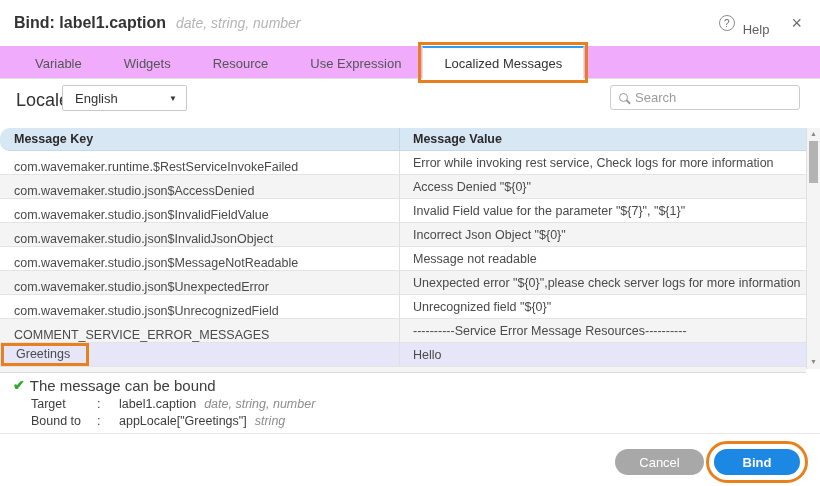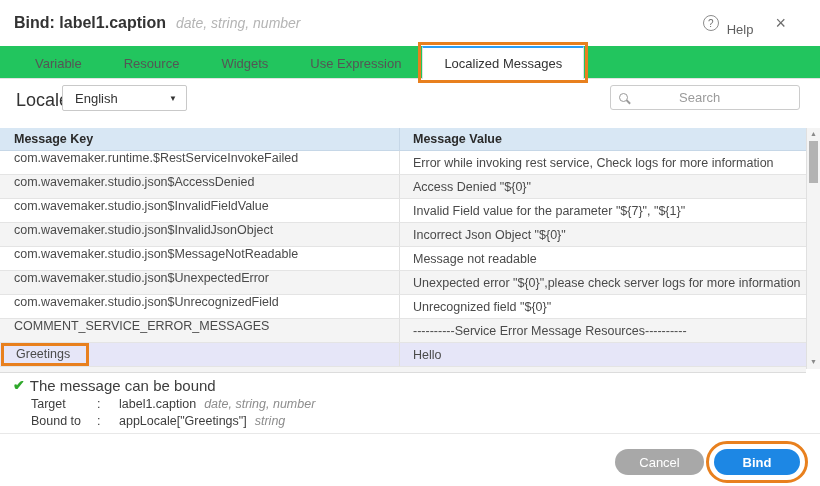--- a/index.html
+++ b/index.html
@@ -2,69 +2,69 @@
 <html><head>
 <meta charset="utf-8">
 <style>
   * { box-sizing: border-box; margin: 0; padding: 0; }
   html,body { width: 820px; height: 486px; background: #fff; }
   body { font-family: "Liberation Sans", sans-serif; }
 
   .dialog { position: relative; width: 820px; height: 486px; background: #fff; overflow: hidden; }
 
   
-  .titlebar { position: absolute; top: 0; left: 0; right: 16px; height: 46px;
+  .titlebar { position: absolute; top: 0; left: 0; right: 0; height: 46px;
               display: flex; align-items: center; padding: 0 18px 0 14px; }
   .title { font-size: 16px; font-weight: bold; color: #333; }
   .subtitle { font-size: 14px; font-style: italic; color: #b4b4b4; margin-left: 10px; }
   .titlebar-right { margin-left: auto; display: flex; align-items: center; gap: 8px; color: #6e6e6e; }
   .help-circle { width: 16px; height: 16px; border: 1px solid #8d8d8d; border-radius: 50%;
                  font-size: 10px; color: #6e6e6e; display: flex; align-items: center; justify-content: center; }
   .help-text { font-size: 13px; color: #5f5f5f; margin-top: 12px; }
   .close-x { font-size: 18px; color: #6e6e6e; margin-left: 14px; line-height: 1; cursor: default; }
 
   
   .tabbar { position: absolute; top: 46px; left: 0; right: 0; height: 33px;
-            background: #22c55e; border-bottom: 1px solid #e2e2e2;
+            background: #f0abfc; border-bottom: 1px solid #e2e2e2;
             display: flex; align-items: stretch; padding-left: 14px; }
   .tab { padding: 0 21px; display: flex; align-items: center; font-size: 13px; color: #555;
          border-top: 2px solid transparent; cursor: default; }
   .tab.active { background: #fff; color: #333; border-top: 2px solid #2b9ef5;
                 border-left: 1px solid #e2e2e2; border-right: 1px solid #e2e2e2;
                 margin-bottom: -1px; z-index: 2; }
   .tab.annotated { outline: 3px solid #e8801e; outline-offset: 1px; }
 
   
   .toolbar { position: absolute; top: 80px; left: 0; right: 0; height: 46px; }
   .locale-label { position: absolute; left: 16px; top: 10px; font-size: 18px; color: #333; }
   .locale-select { position: absolute; left: 62px; top: 5px; width: 125px; height: 26px;
                    border: 1px solid #c9c9c9; border-radius: 2px; background: #fff;
                    display: flex; align-items: center; padding: 0 9px 0 12px; font-size: 13px; color: #333; }
   .locale-caret { margin-left: auto; font-size: 8px; color: #333; }
   .searchbox { position: absolute; right: 20px; top: 5px; width: 190px; height: 25px;
                border: 1px solid #ccc; border-radius: 3px; background: #fff;
-               display: flex; align-items: center; padding: 0 8px; gap: 44px; }
+               display: flex; align-items: center; padding: 0 8px; }
   .mag { width: 9px; height: 9px; border: 1px solid #9a9a9a; border-radius: 50%; position: relative; flex: none; }
   .mag::after { content: ''; position: absolute; width: 5px; height: 1.5px; background: #9a9a9a;
                 transform: rotate(45deg); right: -4px; bottom: -1px; }
   .searchbox input { border: none; outline: none; flex: 1; margin-left: 7px; font-size: 13px;
                      color: #444; font-family: "Liberation Sans", sans-serif; background: transparent; }
   .searchbox input::placeholder { color: #9b9b9b; }
 
   
   .msgtable { position: absolute; top: 128px; left: 0; right: 0; height: 246px; }
   .thead { display: flex; height: 23px; background: #d8e7f4; border-bottom: 1px solid #c6d7e7;
-           font-size: 12.5px; font-weight: bold; color: #2b2b2b; padding-right: 14px; }
+           font-size: 12.5px; font-weight: bold; color: #2b2b2b; padding-right: 14px; border-radius: 10px; }
   .th-key { width: 400px; padding-left: 14px; display: flex; align-items: center; border-right: 1px solid #c6d7e7; }
   .th-val { flex: 1; padding-left: 13px; display: flex; align-items: center; }
   .trow { display: flex; height: 24px; background: #fff; border-bottom: 1px solid #e4e4e4;
           font-size: 12.5px; color: #4a4a4a; padding-right: 14px; }
   .trow.alt { background: #f4f4f4; }
   .trow.selected { background: #e6e6f8; }
-  .cell-key { width: 400px; padding-left: 14px; display: flex; align-items: flex-start;
+  .cell-key { width: 400px; padding-left: 14px; display: flex; align-items: flex-end;
               border-right: 1px solid #e0e0e0; overflow: visible; white-space: nowrap; }
   .cell-val { flex: 1; padding-left: 13px; display: flex; align-items: center; white-space: nowrap; }
   .key-anno { border: 3px solid #e8801e; padding: 1px 16px 2px 12px; margin-left: -13px; }
   .partial-row { height: 6px; background: #f4f4f4; border-bottom: 1px solid #dcdcdc; margin-right: 14px; }
 
   .vscroll { position: absolute; top: 0; right: 0; width: 14px; height: 241px;
              background: #f4f4f4; border-left: 1px solid #e0e0e0; }
   .vscroll .arrow { position: absolute; left: 0; width: 13px; text-align: center;
                     font-size: 7px; color: #8a8a8a; line-height: 10px; }
   .vscroll .arrow.up { top: 1px; }
@@ -105,24 +105,24 @@
       <span class="help-text">Help</span>
       <span class="close-x">×</span>
     </span>
   </div>
 
   <div class="tabbar">
       <div class="tab">
       <span class="tab-label">Variable</span>
     </div>
       <div class="tab">
+      <span class="tab-label">Widgets</span>
+    </div>
+      <div class="tab">
       <span class="tab-label">Resource</span>
-    </div>
-      <div class="tab">
-      <span class="tab-label">Widgets</span>
     </div>
       <div class="tab">
       <span class="tab-label">Use Expression</span>
     </div>
       <div class="tab active annotated">
       <span class="tab-label">Localized Messages</span>
     </div>
     </div>
 
   <div class="toolbar">

